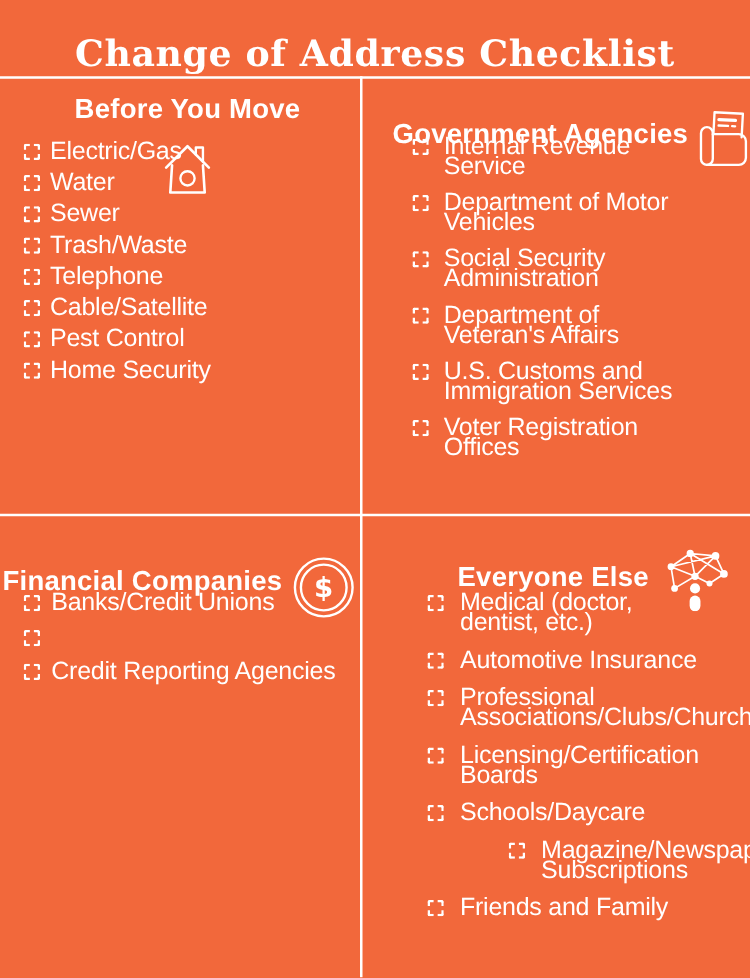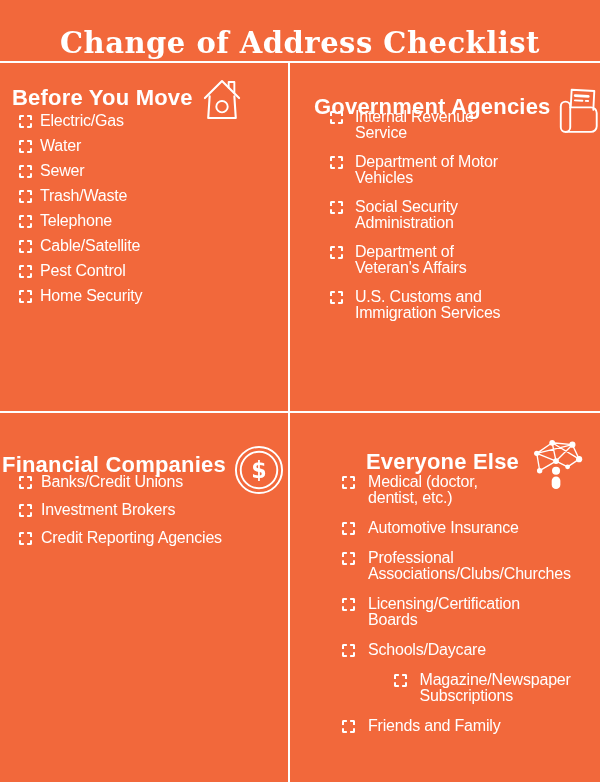--- a/index.html
+++ b/index.html
@@ -27,21 +27,21 @@
 
   .quad { position:absolute; }
   .q-tl { left:0;   top:62px;  width:288px; height:349px; }
   .q-tr { left:290px; top:62px;  width:310px; height:349px; }
   .q-bl { left:0;   top:413px; width:288px; height:369px; }
   .q-br { left:290px; top:413px; width:310px; height:439px; }
 
   .sec-header { display:flex; align-items:center; }
   .sec-title { font-weight:700; font-size:22px; letter-spacing:0.2px; white-space:nowrap; }
 
-  .q-tl .sec-header { padding:12px 0 0 12px; gap:10px; }
+  .q-tl .sec-header { padding:12px 0 0 12px; gap:10px;flex-direction:column; }
   .q-tl .sec-header svg { margin-top:4px; }
   .q-tr .sec-header { padding:12px 0 0 24px; gap:6px; }
   .q-tr .sec-header svg { margin-top:12px; }
   .q-bl .sec-header { padding:22px 0 0 2px; gap:8px; }
   .q-bl .sec-header svg { margin-top:10px; }
   .q-br .sec-header { padding:22px 0 0 76px; gap:10px; }
   .q-br .sec-header svg { margin-top:2px; }
 
   .list { position:absolute; }
   .q-tl .list { left:19px; top:52px; }
@@ -55,21 +55,21 @@
   .q-tr .row { gap:12px; margin-bottom:14px; }
   .q-br .row { gap:13px; margin-bottom:15px; }
   .mt4 { margin-top:4px;justify-content:flex-end; } .mt5 { margin-top:5px; }
   .mt6 { margin-top:6px; } .mt8 { margin-top:8px; }
 
   .checkbox {
     flex:none; width:13px; height:13px; margin-top:1px;
     border:2px dashed #FFFFFF; border-radius:2px;
   }
   .label {
-    font-size:16px; line-height:16px; letter-spacing:-0.2px;
+    font-size:20px; line-height:16px; letter-spacing:-0.2px;
     white-space:pre-line; margin-top:-1px;
   }
 
   svg.icon { display:block; stroke:#FFFFFF; fill:none;
              stroke-linecap:round; stroke-linejoin:round; }
   svg.icon .fill { fill:#FFFFFF; stroke:none; }
   svg.icon text { stroke:none; fill:#FFFFFF;
                   font-family:"DejaVu Sans", sans-serif; font-weight:bold; }
 </style>
 </head>
@@ -161,40 +161,44 @@
       <div class="row">
           <span class="checkbox"></span>
           <span class="label">Department of
 Veteran's Affairs</span>
         </div>
       <div class="row">
           <span class="checkbox"></span>
           <span class="label">U.S. Customs and
 Immigration Services</span>
         </div>
+      <div class="row mt6">
+          <span class="checkbox"></span>
+          <span class="label">Voter Registration
+Offices</span>
+        </div>
     </div>
   </div>
 
   <div class="quad q-bl">
     <div class="sec-header">
       <span class="sec-title">Financial Companies</span>
       <svg class="icon" width="50" height="50" viewBox="0 0 52 52" stroke-width="2">
         <circle cx="26" cy="26" r="24"></circle>
         <circle cx="26" cy="26" r="19"></circle>
         <text x="26" y="34" text-anchor="middle" font-size="23">$</text>
       </svg>
     </div>
     <div class="list">
       <div class="row">
           <span class="checkbox"></span>
           <span class="label">Banks/Credit Unions</span>
         </div>
       <div class="row">
           <span class="checkbox"></span>
-          <span class="label">Investment Brokers</span>
         </div>
       <div class="row mt6">
           <span class="checkbox"></span>
           <span class="label">Credit Reporting Agencies</span>
         </div>
     </div>
   </div>
 
   <div class="quad q-br">
     <div class="sec-header">

